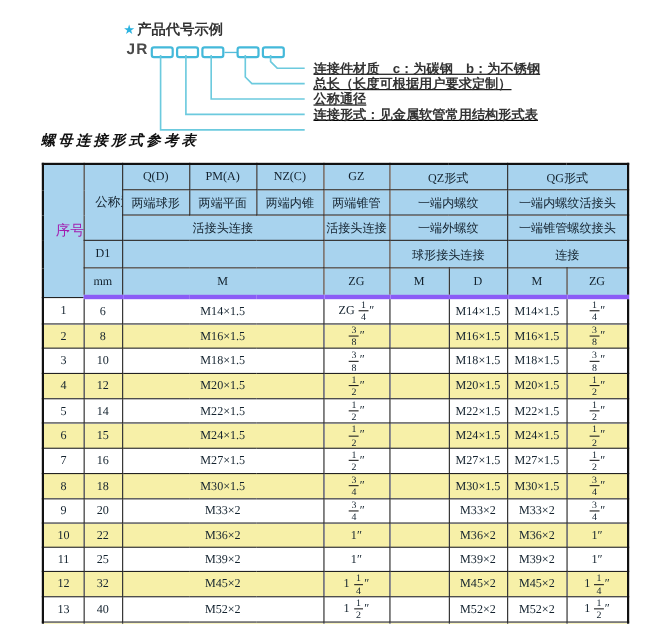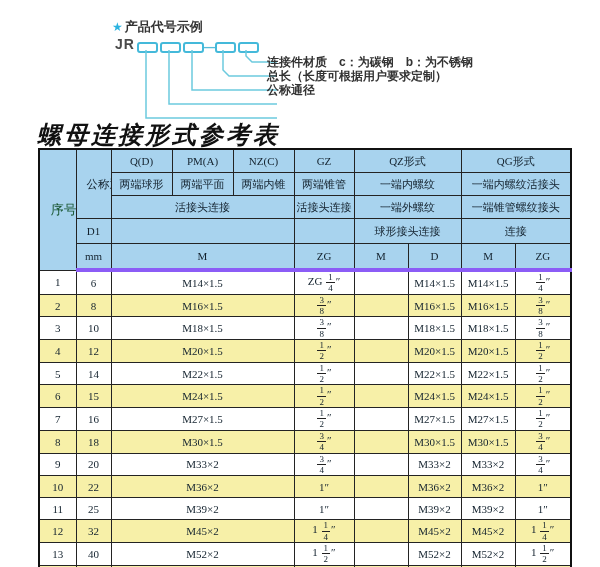--- a/index.html
+++ b/index.html
@@ -9,27 +9,27 @@
     -webkit-font-smoothing:antialiased;
   }
   
   .diagram{position:absolute;left:0;top:0;width:587px;height:130px;}
   .diag-heading{position:absolute;left:112px;top:18px;font-size:13px;font-weight:bold;color:#333;}
   .diag-heading .star{color:#2bb3e0;font-size:12px;margin-right:2px;font-weight:normal;}
   .code-prefix{position:absolute;left:115px;top:36px;font-size:14px;font-weight:bold;color:#4a4a4a;letter-spacing:1px;}
   .code-box{position:absolute;top:42px;width:17px;height:7px;border:2px solid #44b9da;border-radius:3px;background:#fff;}
   .code-dash{position:absolute;top:40px;font-size:12px;color:#56bcd9;font-weight:bold;}
   .connector-svg{position:absolute;left:130px;top:48px;}
-  .diag-labels{position:absolute;left:267px;top:55px;}
+  .diag-labels{position:absolute;left:285px;top:55px;text-decoration:underline;}
   .diag-label{height:14px;line-height:14px;font-size:12px;font-weight:bold;color:#333;white-space:nowrap;}
   
   .table-title{
     position:absolute;left:37px;top:119px;
     font-family:Liberation Sans, sans-serif;
-    font-style:italic;font-weight:bold;font-size:24px;color:#111;
+    font-style:italic;font-weight:bold;font-size:13px;color:#111;
     letter-spacing:3px;
   }
   
   table.ref{
     position:absolute;left:38px;top:148px;width:532px;
     border-collapse:collapse;table-layout:fixed;
     border:2px solid #111;
   }
   table.ref td{
     border:1px solid #232323;text-align:center;vertical-align:middle;
@@ -42,21 +42,21 @@
   thead tr.h4 td{height:24px;}
   thead tr.h5 td{height:24px;}
   thead tr.h5 td{border-bottom:4px solid #8b5cf6;}
   .latin{font-family:"Liberation Serif",serif;font-size:12px;color:#15232f;margin-top:28px;}
   tbody td{
     height:21px;background:#ffffff;
     font-family:"Liberation Serif",serif;font-size:12px;color:#1d1d1d;
   }
   tbody tr.alt td{background:#f7f0a8;}
   .vtext{display:inline-block;width:14px;word-break:break-all;letter-spacing:0;}
-  .v-seq{font-size:13px;line-height:50px;color:#14532d;}
+  .v-seq{font-size:13px;line-height:50px;color:#a21caf;}
   .v-dn{font-size:11.5px;line-height:15px;}
   
   .frac{display:inline-flex;flex-direction:column;vertical-align:middle;
         font-size:9px;line-height:1.15;text-align:center;margin:0 1px;}
   .fnum{border-bottom:1px solid #222;padding:0 2px;}
   .fden{padding:0 2px;}
 </style>
 </head>
 <body>
 
@@ -78,20 +78,21 @@
       <polyline points="62,2 62,42 147,42"></polyline>
       <polyline points="39,2 39,56 147,56"></polyline>
       <polyline points="16,2 16,70 147,70"></polyline>
     </g>
   </svg>
 
   <div class="diag-labels">
     <div class="diag-label">连接件材质　c：为碳钢　b：为不锈钢</div>
     <div class="diag-label">总长（长度可根据用户要求定制）</div>
     <div class="diag-label">公称通径</div>
+    <div class="diag-label">连接形式：见金属软管常用结构形式表</div>
   </div>
 </div>
 
 <div class="table-title">螺母连接形式参考表</div>
 
 <table class="ref">
   <colgroup>
     <col style="width:37px">
       <col style="width:35px">
     <col style="width:61px">

